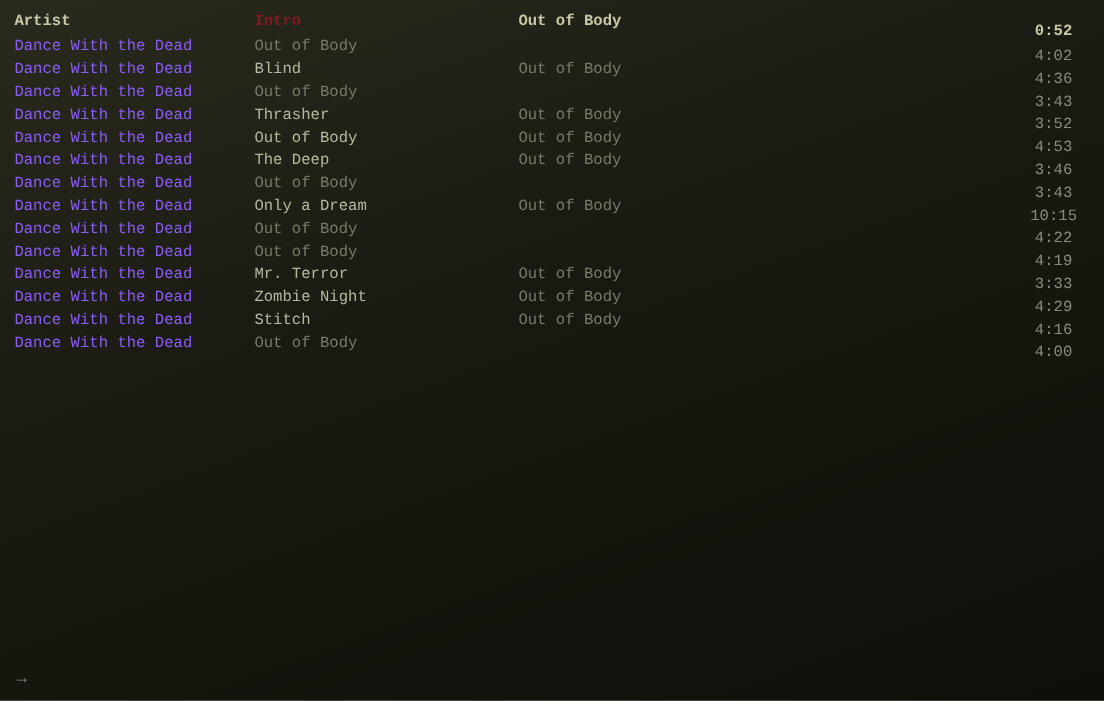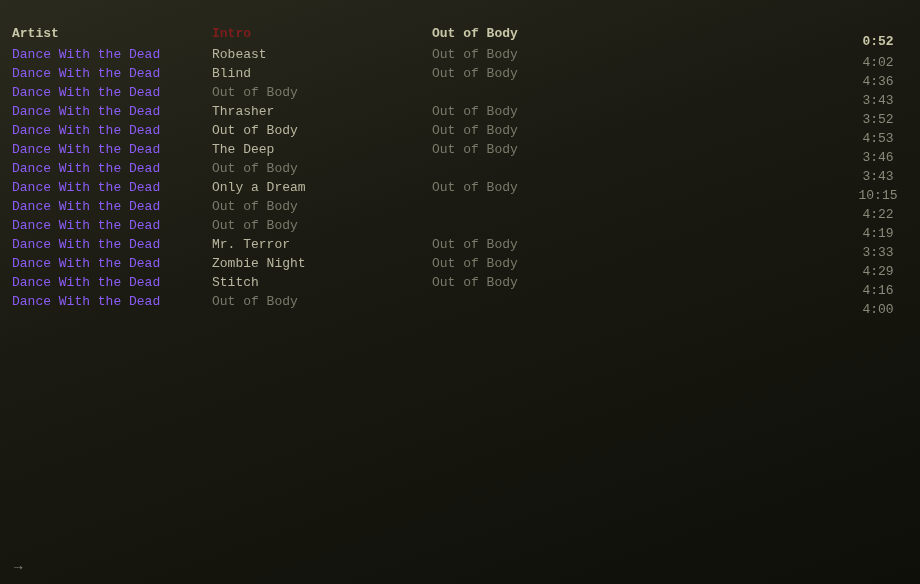--- a/index.html
+++ b/index.html
@@ -13,21 +13,21 @@
       height: 584px;
       background: linear-gradient(160deg, #2a2a1e 0%, #1a1a12 40%, #0f0f0a 100%);
       font-family: 'Courier New', Courier, monospace;
       font-size: 13px;
       color: #8a8a7a;
       overflow: hidden;
       position: relative;
     }
 
     .track-list {
-      padding: 24px 0;
+      padding: 8px 0;
       width: 100%;
     }
 
     .track-row {
       display: flex;
       align-items: center;
       padding: 2px 12px;
       height: 19px;
       cursor: pointer;
     }
@@ -93,21 +93,20 @@
 <div class="track-list">
 
   <div class="track-row header">
     <span class="col-artist">Artist</span>
     <span class="col-title">Intro</span>
     <span class="col-album">Out of Body</span>
     <span class="col-duration">0:52</span>
   </div>
 <div class="track-row">
       <span class="col-artist">Dance With the Dead</span>
-      <span class="col-title">Robeast</span>
       <span class="col-album">Out of Body</span>
       <span class="col-duration">4:02</span>
     </div>
     <div class="track-row">
       <span class="col-artist">Dance With the Dead</span>
       <span class="col-title">Blind</span>
       <span class="col-album">Out of Body</span>
       <span class="col-duration">4:36</span>
     </div>
     <div class="track-row">

